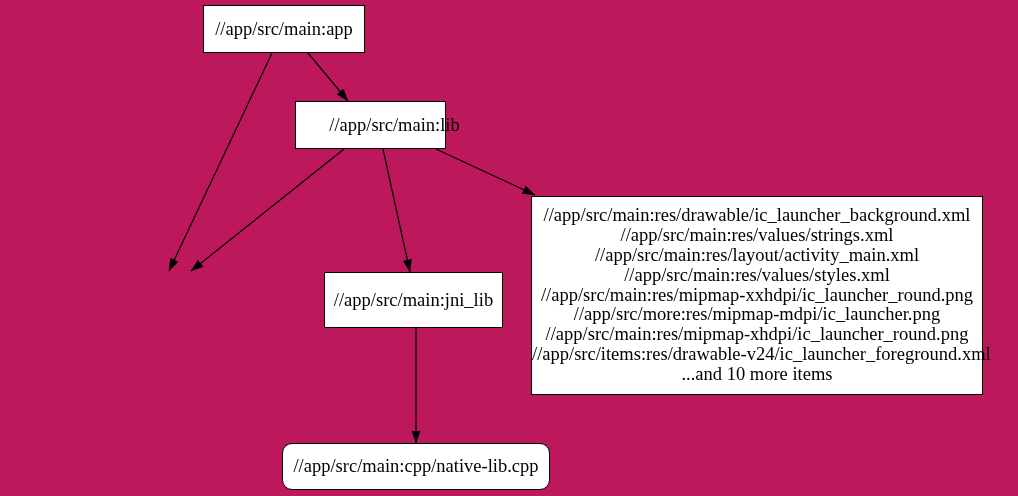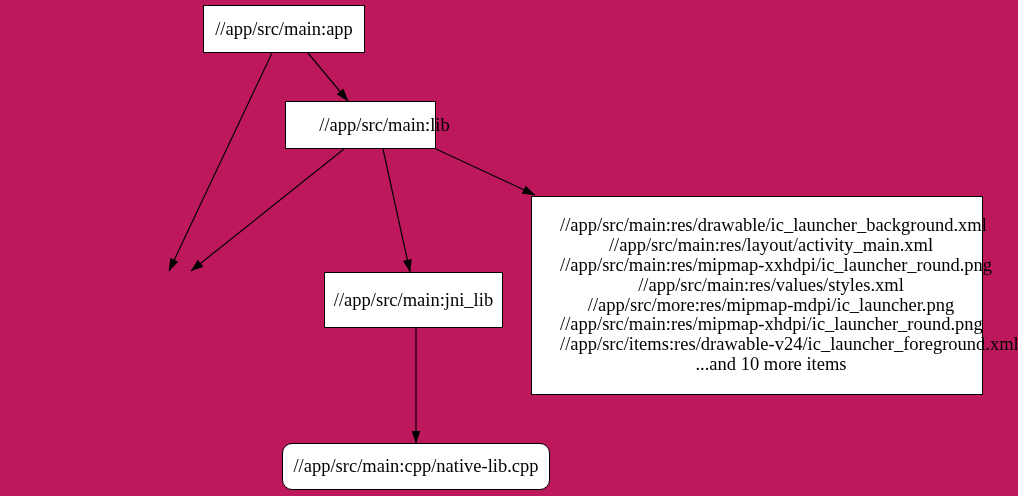--- a/index.html
+++ b/index.html
@@ -34,30 +34,29 @@
     background: #ffffff;
     border: 1px solid #000000;
     display: flex;
     align-items: center;
     justify-content: center;
     text-align: center;
     font-size: 18.5px;
     white-space: nowrap;
   }
   #node-app      { left: 203px; top: 5px;   width: 162px; height: 48px; }
-  #node-lib      { left: 285px; top: 101px; width: 151px; height: 48px; padding-left: 48px; }
+  #node-lib      { left: 295px; top: 101px; width: 151px; height: 48px; padding-left: 48px; }
   #node-manifest { left: 8px;   top: 271px; width: 292px; height: 48px; }
   #node-jni      { left: 324px; top: 272px; width: 179px; height: 56px; }
   #node-native   { left: 282px; top: 443px; width: 268px; height: 47px; border-radius: 10px; }
   #node-res {
     left: 531px; top: 196px; width: 452px; height: 199px;
     flex-direction: column;
     justify-content: center;
     line-height: 19.9px;
-    padding-left: 28px;
   }
   #node-res .res-line { width: 100%; }
 </style>
 </head>
 <body>
 
 <div class="canvas">
 
   <svg class="edges-layer" width="1018" height="496" viewBox="0 0 1018 496" xmlns="http://www.w3.org/2000/svg">
     <defs>
@@ -81,23 +80,24 @@
     <span>//app/src/main:lib</span>
   </div>
 
 
   <div class="node" id="node-jni">
     <span>//app/src/main:jni_lib</span>
   </div>
 
   <div class="node" id="node-res">
     <div class="res-line">//app/src/main:res/drawable/ic_launcher_background.xml</div>
+    <div class="res-line">//app/src/main:res/values/strings.xml</div>
     <div class="res-line">//app/src/main:res/layout/activity_main.xml</div>
+    <div class="res-line">//app/src/main:res/values/styles.xml</div>
     <div class="res-line">//app/src/main:res/mipmap-xxhdpi/ic_launcher_round.png</div>
-    <div class="res-line">//app/src/main:res/values/styles.xml</div>
     <div class="res-line">//app/src/more:res/mipmap-mdpi/ic_launcher.png</div>
     <div class="res-line">//app/src/main:res/mipmap-xhdpi/ic_launcher_round.png</div>
     <div class="res-line">//app/src/items:res/drawable-v24/ic_launcher_foreground.xml</div>
     <div class="res-line">...and 10 more items</div>
   </div>
 
   <div class="node" id="node-native">
     <span>//app/src/main:cpp/native-lib.cpp</span>
   </div>
 

